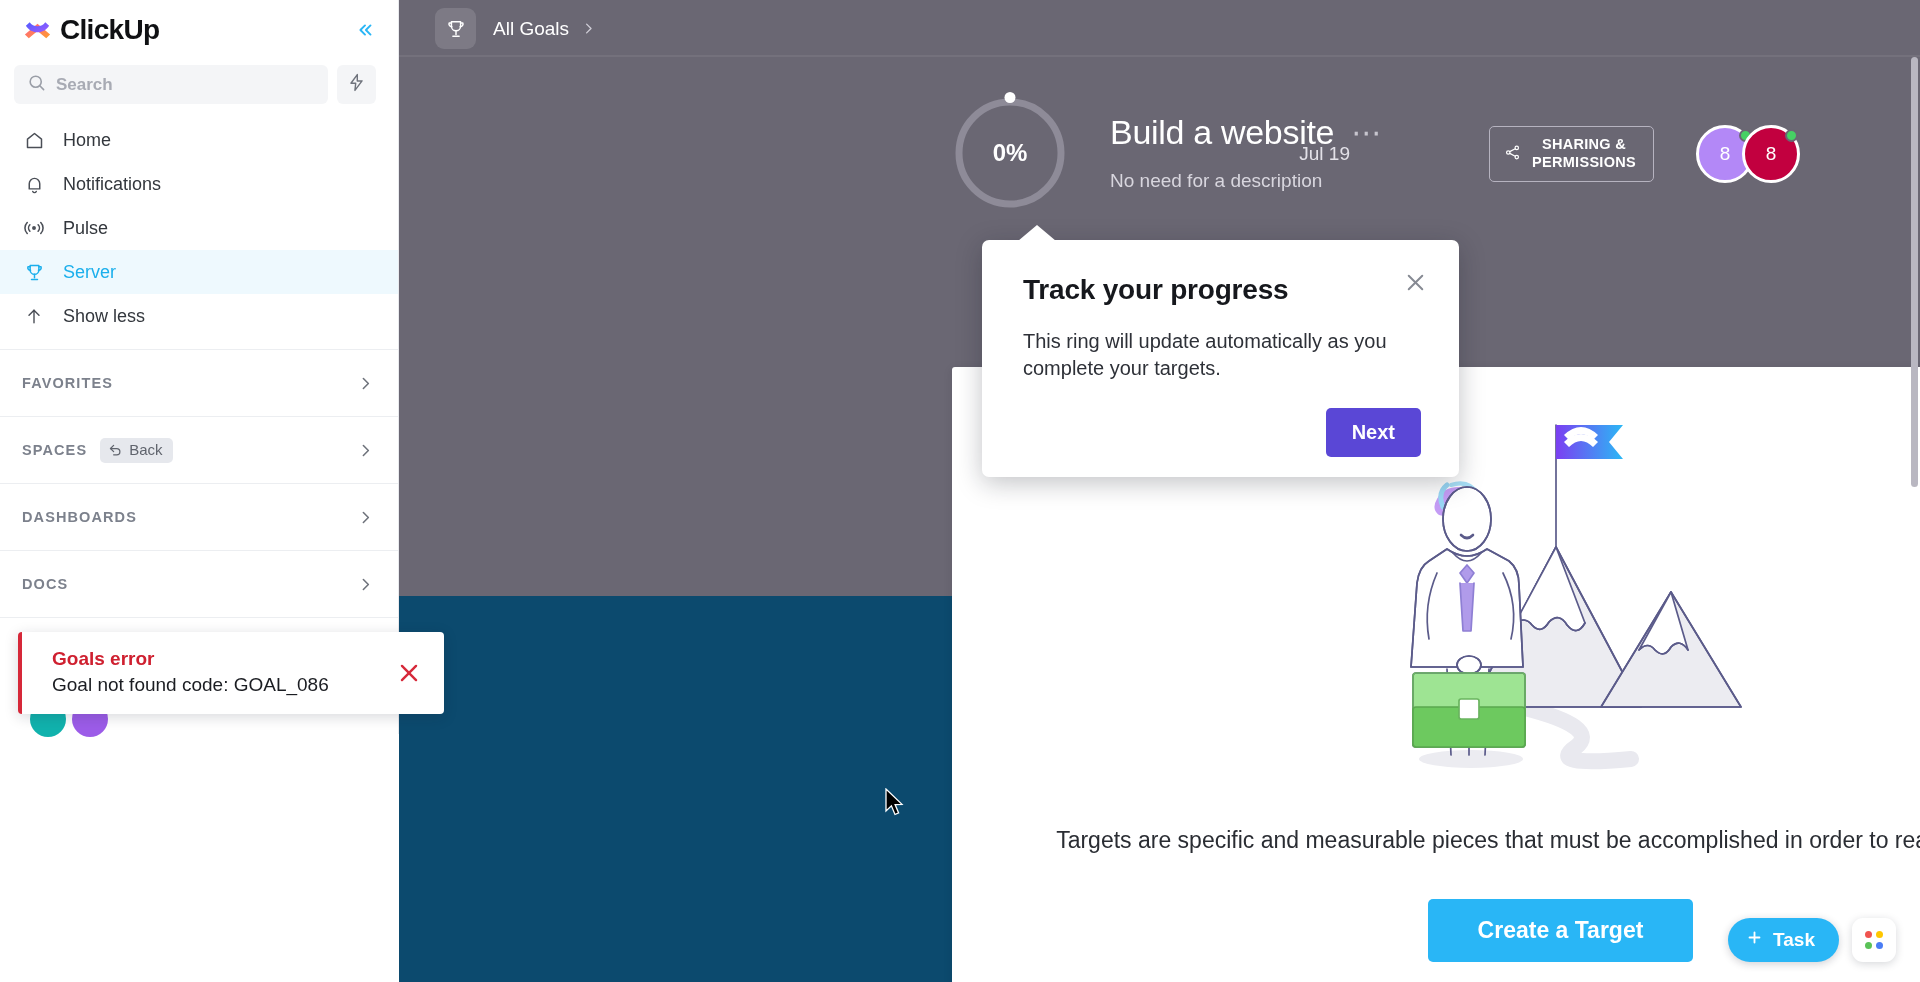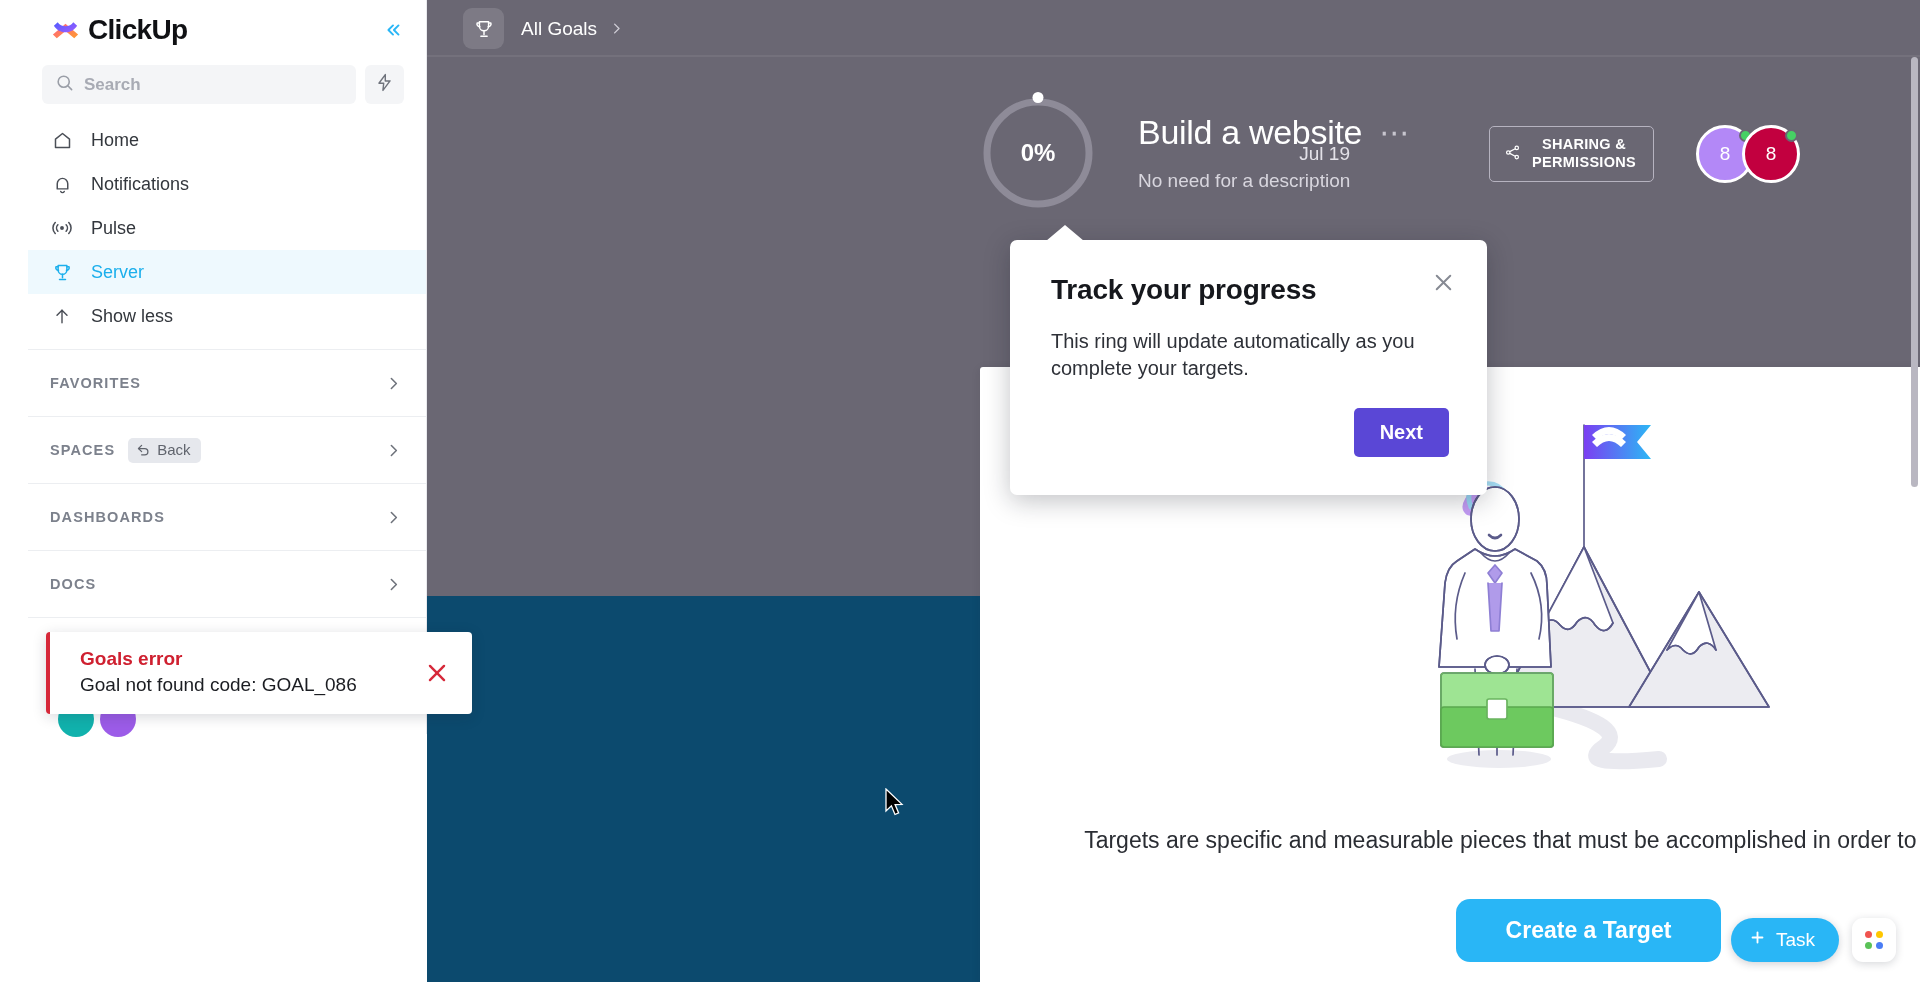--- a/index.html
+++ b/index.html
@@ -8,21 +8,21 @@
     font-family: "Liberation Sans", sans-serif;
     background: #ffffff;
     -webkit-font-smoothing: antialiased;
   }
   .app { position: relative; width: 1920px; height: 982px; display: flex; }
 
   
   .sidebar {
     width: 399px; height: 734px; background: #ffffff;
     border-right: 1px solid #e9eaee;
-    position: relative; flex: 0 0 399px; z-index: 20; margin-left: 28px;
+    position: relative; flex: 0 0 399px; z-index: 20;
   }
   .sb-top { height: 60px; display: flex; align-items: center; padding: 0 22px; position: relative; }
   .logo { display: flex; align-items: center; gap: 7px; }
   .logo-mark { width: 31px; height: 31px; position: relative; }
   .logo-text { font-size: 28px; font-weight: bold; color: #101114; letter-spacing: -0.7px; }
   .collapse-btn {
     position: absolute; right: 18px; top: 50%; transform: translateY(-50%);
     width: 30px; height: 30px; display: flex; align-items: center; justify-content: center;
     cursor: pointer; color: #29b6f6;
   }
@@ -138,31 +138,31 @@
     box-shadow: 0 2px 10px rgba(30,33,44,0.10);
     padding: 34px 0 40px 0; min-height: 608px;
   }
   .illus { display: flex; justify-content: center; margin-top: 6px; }
   .card-copy {
     text-align: center; font-size: 23px; color: #2a2d33; margin-top: 30px;
     padding: 0 70px;
   }
   .cta-wrap { display: flex; justify-content: center; margin-top: 45px; }
   .cta {
-    background: #29b6f6; color: #ffffff; border: none; border-radius: 14px;
+    background: #29b6f6; color: #ffffff; border: none; border-radius: 5px;
     font-family: "Liberation Sans", sans-serif; font-size: 23px; font-weight: bold;
     padding: 18px 50px; cursor: pointer;
   }
 
   
   .popover {
     position: absolute; left: 583px; top: 240px; width: 477px;
     background: #ffffff; border-radius: 7px;
     box-shadow: 0 6px 26px rgba(20,22,35,0.26);
-    padding: 34px 38px 38px 41px; z-index: 55;
+    padding: 34px 38px 20px 41px; z-index: 55;
   }
   .popover-arrow {
     position: absolute; top: -15px; left: 36px; width: 0; height: 0;
     border-left: 19px solid transparent; border-right: 19px solid transparent;
     border-bottom: 16px solid #ffffff;
   }
   .pop-title { font-size: 28px; font-weight: bold; color: #16181d; letter-spacing: -0.2px; }
   .pop-body { font-size: 20px; color: #2e3138; line-height: 1.36; margin-top: 22px; max-width: 400px; }
   .pop-close { position: absolute; right: 31px; top: 30px; color: #868a93; cursor: pointer; display: flex; }
   .pop-actions { display: flex; justify-content: flex-end; margin-top: 26px; }
@@ -170,21 +170,21 @@
     background: #5a47d6; color: #ffffff; border: none; border-radius: 5px;
     font-family: "Liberation Sans", sans-serif; font-size: 20px; font-weight: bold;
     padding: 13px 26px; cursor: pointer;
   }
 
   
   .fabs { position: absolute; right: 24px; bottom: 20px; display: flex; align-items: center; gap: 13px; z-index: 40; }
   .fab-task {
     background: #29b6f6; color: #fff; border-radius: 22px; height: 44px;
     padding: 0 24px 0 18px; display: flex; align-items: center; gap: 10px;
-    font-size: 19px; font-weight: normal; cursor: pointer;
+    font-size: 19px; font-weight: bold; cursor: pointer;
     box-shadow: 0 2px 9px rgba(18,22,40,0.20);
   }
   .fab-grid {
     width: 44px; height: 44px; border-radius: 11px; background: #ffffff; cursor: pointer;
     box-shadow: 0 2px 9px rgba(18,22,40,0.17); display: flex; align-items: center; justify-content: center;
   }
   .dotgrid { display: grid; grid-template-columns: 7px 7px; grid-gap: 4px; }
   .dotgrid i { width: 7px; height: 7px; border-radius: 50%; display: block; }
 
   .scrollbar { position: absolute; right: 1px; top: 57px; width: 9px; bottom: 0; }

